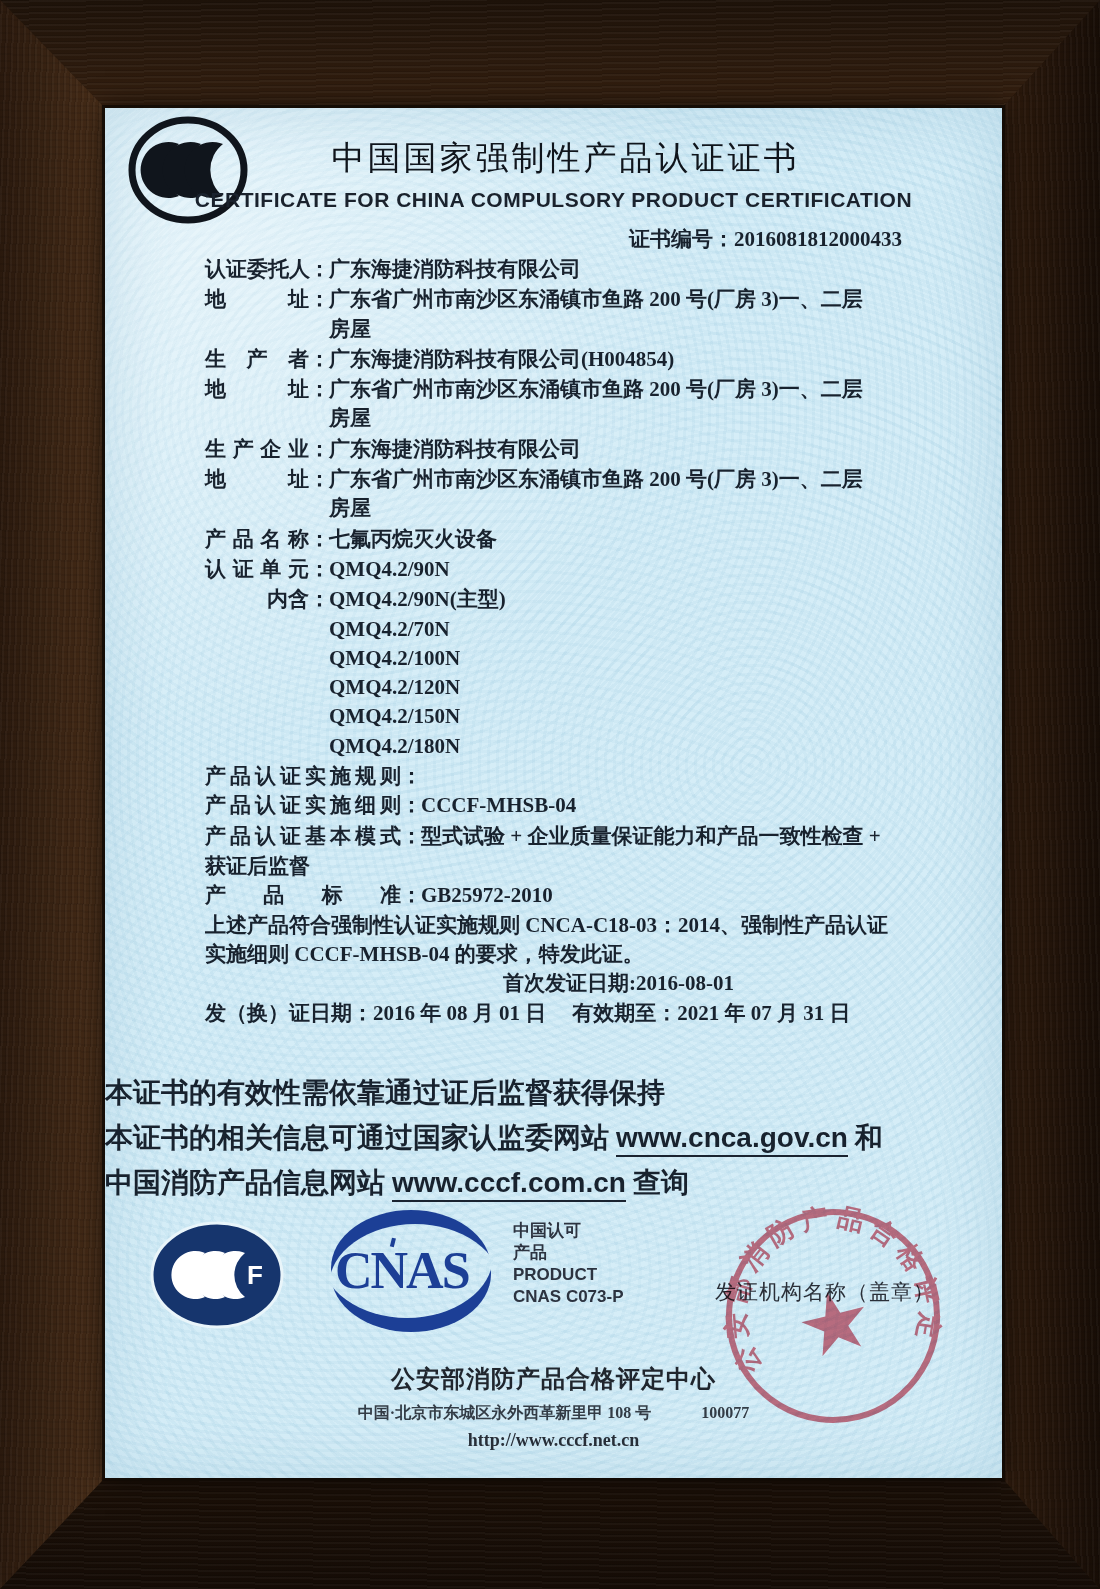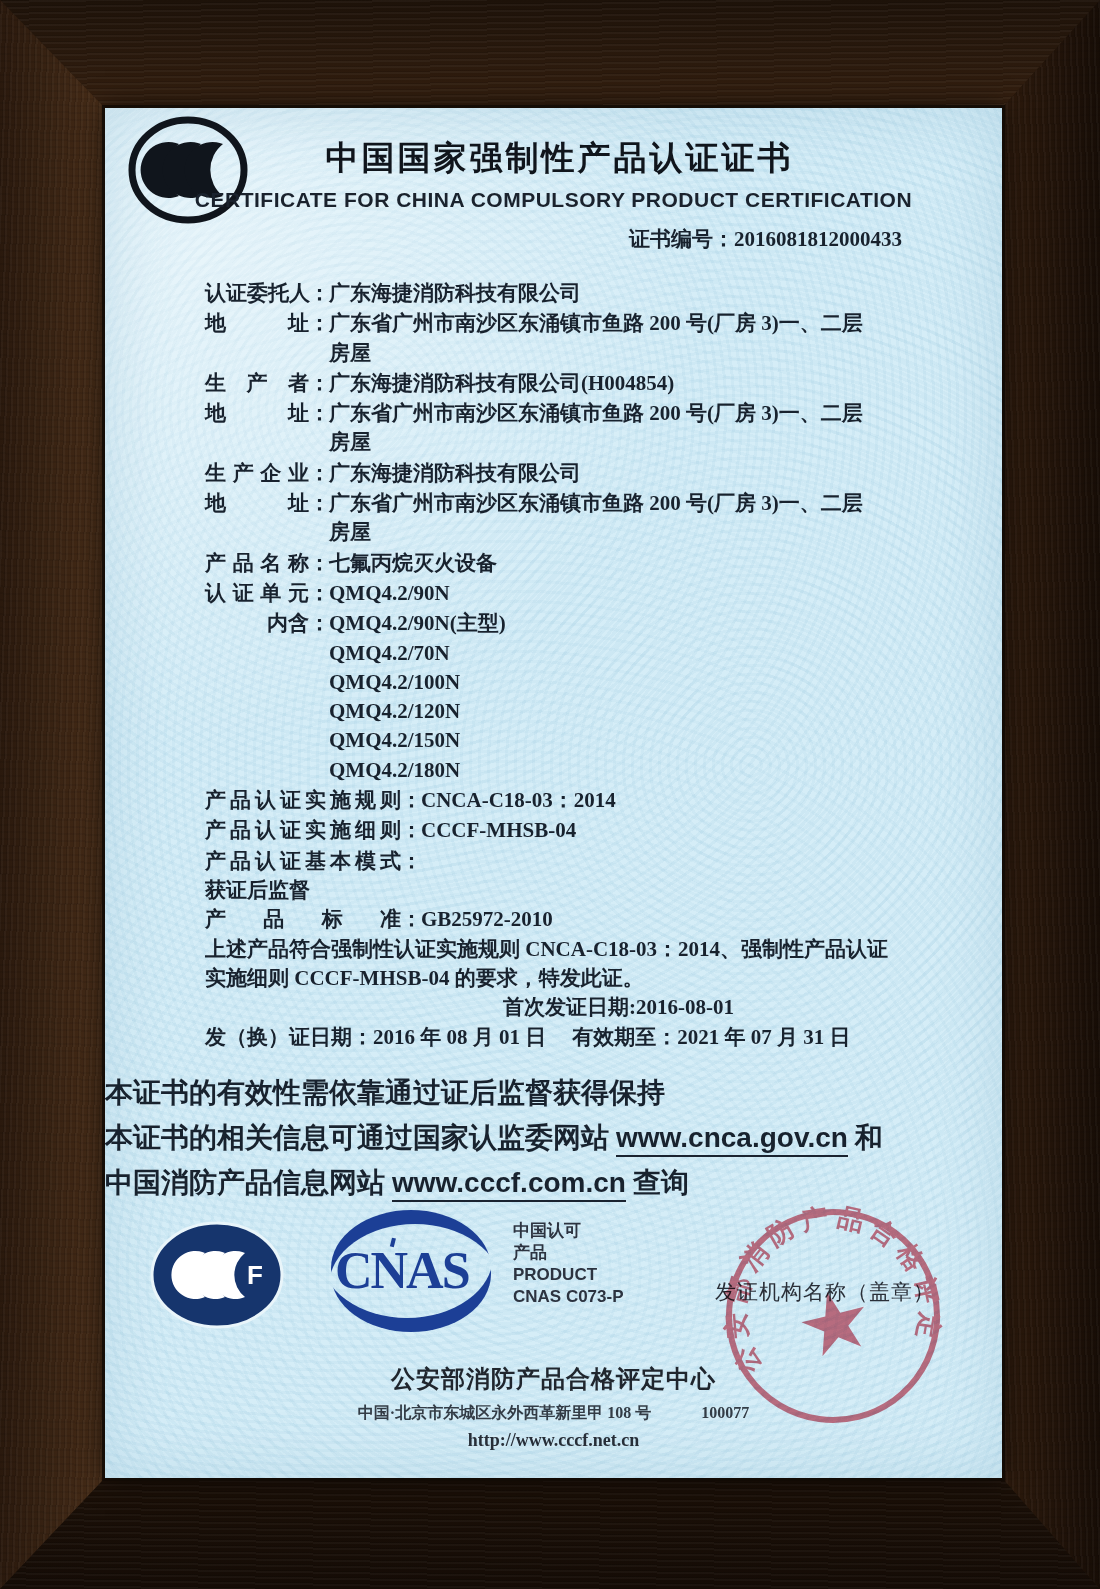--- a/index.html
+++ b/index.html
@@ -33,28 +33,28 @@
       color:#18222e;
       background:
         radial-gradient(circle at 12% 10%, rgba(255,255,255,.45), transparent 34%),
         repeating-radial-gradient(circle at 28% 22%, rgba(130,185,212,.10) 0 3px, transparent 3px 8px),
         repeating-radial-gradient(circle at 72% 48%, rgba(130,185,212,.09) 0 3px, transparent 3px 9px),
         repeating-radial-gradient(circle at 45% 85%, rgba(130,185,212,.08) 0 3px, transparent 3px 10px),
         #d5edf7;
       box-shadow:0 0 0 3px rgba(18,10,5,.85), 0 0 26px rgba(0,0,0,.6), inset 0 0 60px rgba(150,190,210,.35);}
 
   .abs{position:absolute;}
-  .ttl{left:6px;top:28px;width:100%;text-align:center;font-family:"Liberation Sans",sans-serif;
-       font-weight:bold;font-size:33px;letter-spacing:3px;color:#10151c;}
+  .ttl{left:12px;top:28px;width:100%;text-align:center;font-family:"Liberation Sans",sans-serif;
+       font-weight:normal;font-size:33px;letter-spacing:3px;color:#10151c;}
   .sub{left:0;top:80px;width:100%;text-align:center;font-family:"Liberation Sans",sans-serif;
        font-weight:600;font-size:21px;letter-spacing:.5px;color:#1a222d;}
   .certno{top:117px;right:100px;font-size:21px;font-weight:bold;}
 
   
-  .fields{left:100px;top:146px;width:760px;font-size:21px;line-height:29.3px;font-weight:bold;margin-top:24px;}
+  .fields{left:100px;top:146px;width:760px;font-size:21px;line-height:29.3px;font-weight:bold;}
   .frow{display:flex;align-items:baseline;}
   .flabel{display:inline-block;width:104px;text-align:justify;text-align-last:justify;
           font-family:"Liberation Sans",sans-serif;white-space:nowrap;}
   .flabel.right{text-align-last:right;}
   .rlabel{display:inline-block;width:196px;text-align:justify;text-align-last:justify;
           font-family:"Liberation Sans",sans-serif;white-space:nowrap;}
   .fcolon{display:inline-block;width:20px;font-family:"Liberation Sans",sans-serif;}
   .fvalue{flex:1;}
   .models{margin-left:124px;}
   .para{font-weight:bold;}
@@ -167,32 +167,32 @@
         <div>QMQ4.2/70N</div>
         <div>QMQ4.2/100N</div>
         <div>QMQ4.2/120N</div>
         <div>QMQ4.2/150N</div>
         <div>QMQ4.2/180N</div>
       </div>
 
       <div class="frow">
         <span class="rlabel">产品认证实施规则</span>
         <span class="fcolon">：</span>
-        <span class="fvalue">CNCA-C18-03：2014</span>
       </div>
 
       <div class="frow">
         <span class="rlabel">产品认证实施细则</span>
         <span class="fcolon">：</span>
         <span class="fvalue">CCCF-MHSB-04</span>
       </div>
 
       <div class="frow">
         <span class="rlabel">产品认证基本模式</span>
         <span class="fcolon">：</span>
+        <span class="fvalue">型式试验 + 企业质量保证能力和产品一致性检查 +</span>
       </div>
       <div style="font-family:'Liberation Sans',sans-serif;">获证后监督</div>
 
       <div class="frow">
         <span class="rlabel">产品标准</span>
         <span class="fcolon">：</span>
         <span class="fvalue">GB25972-2010</span>
       </div>
 
       <div class="para">上述产品符合强制性认证实施规则 CNCA-C18-03：2014、强制性产品认证</div>

